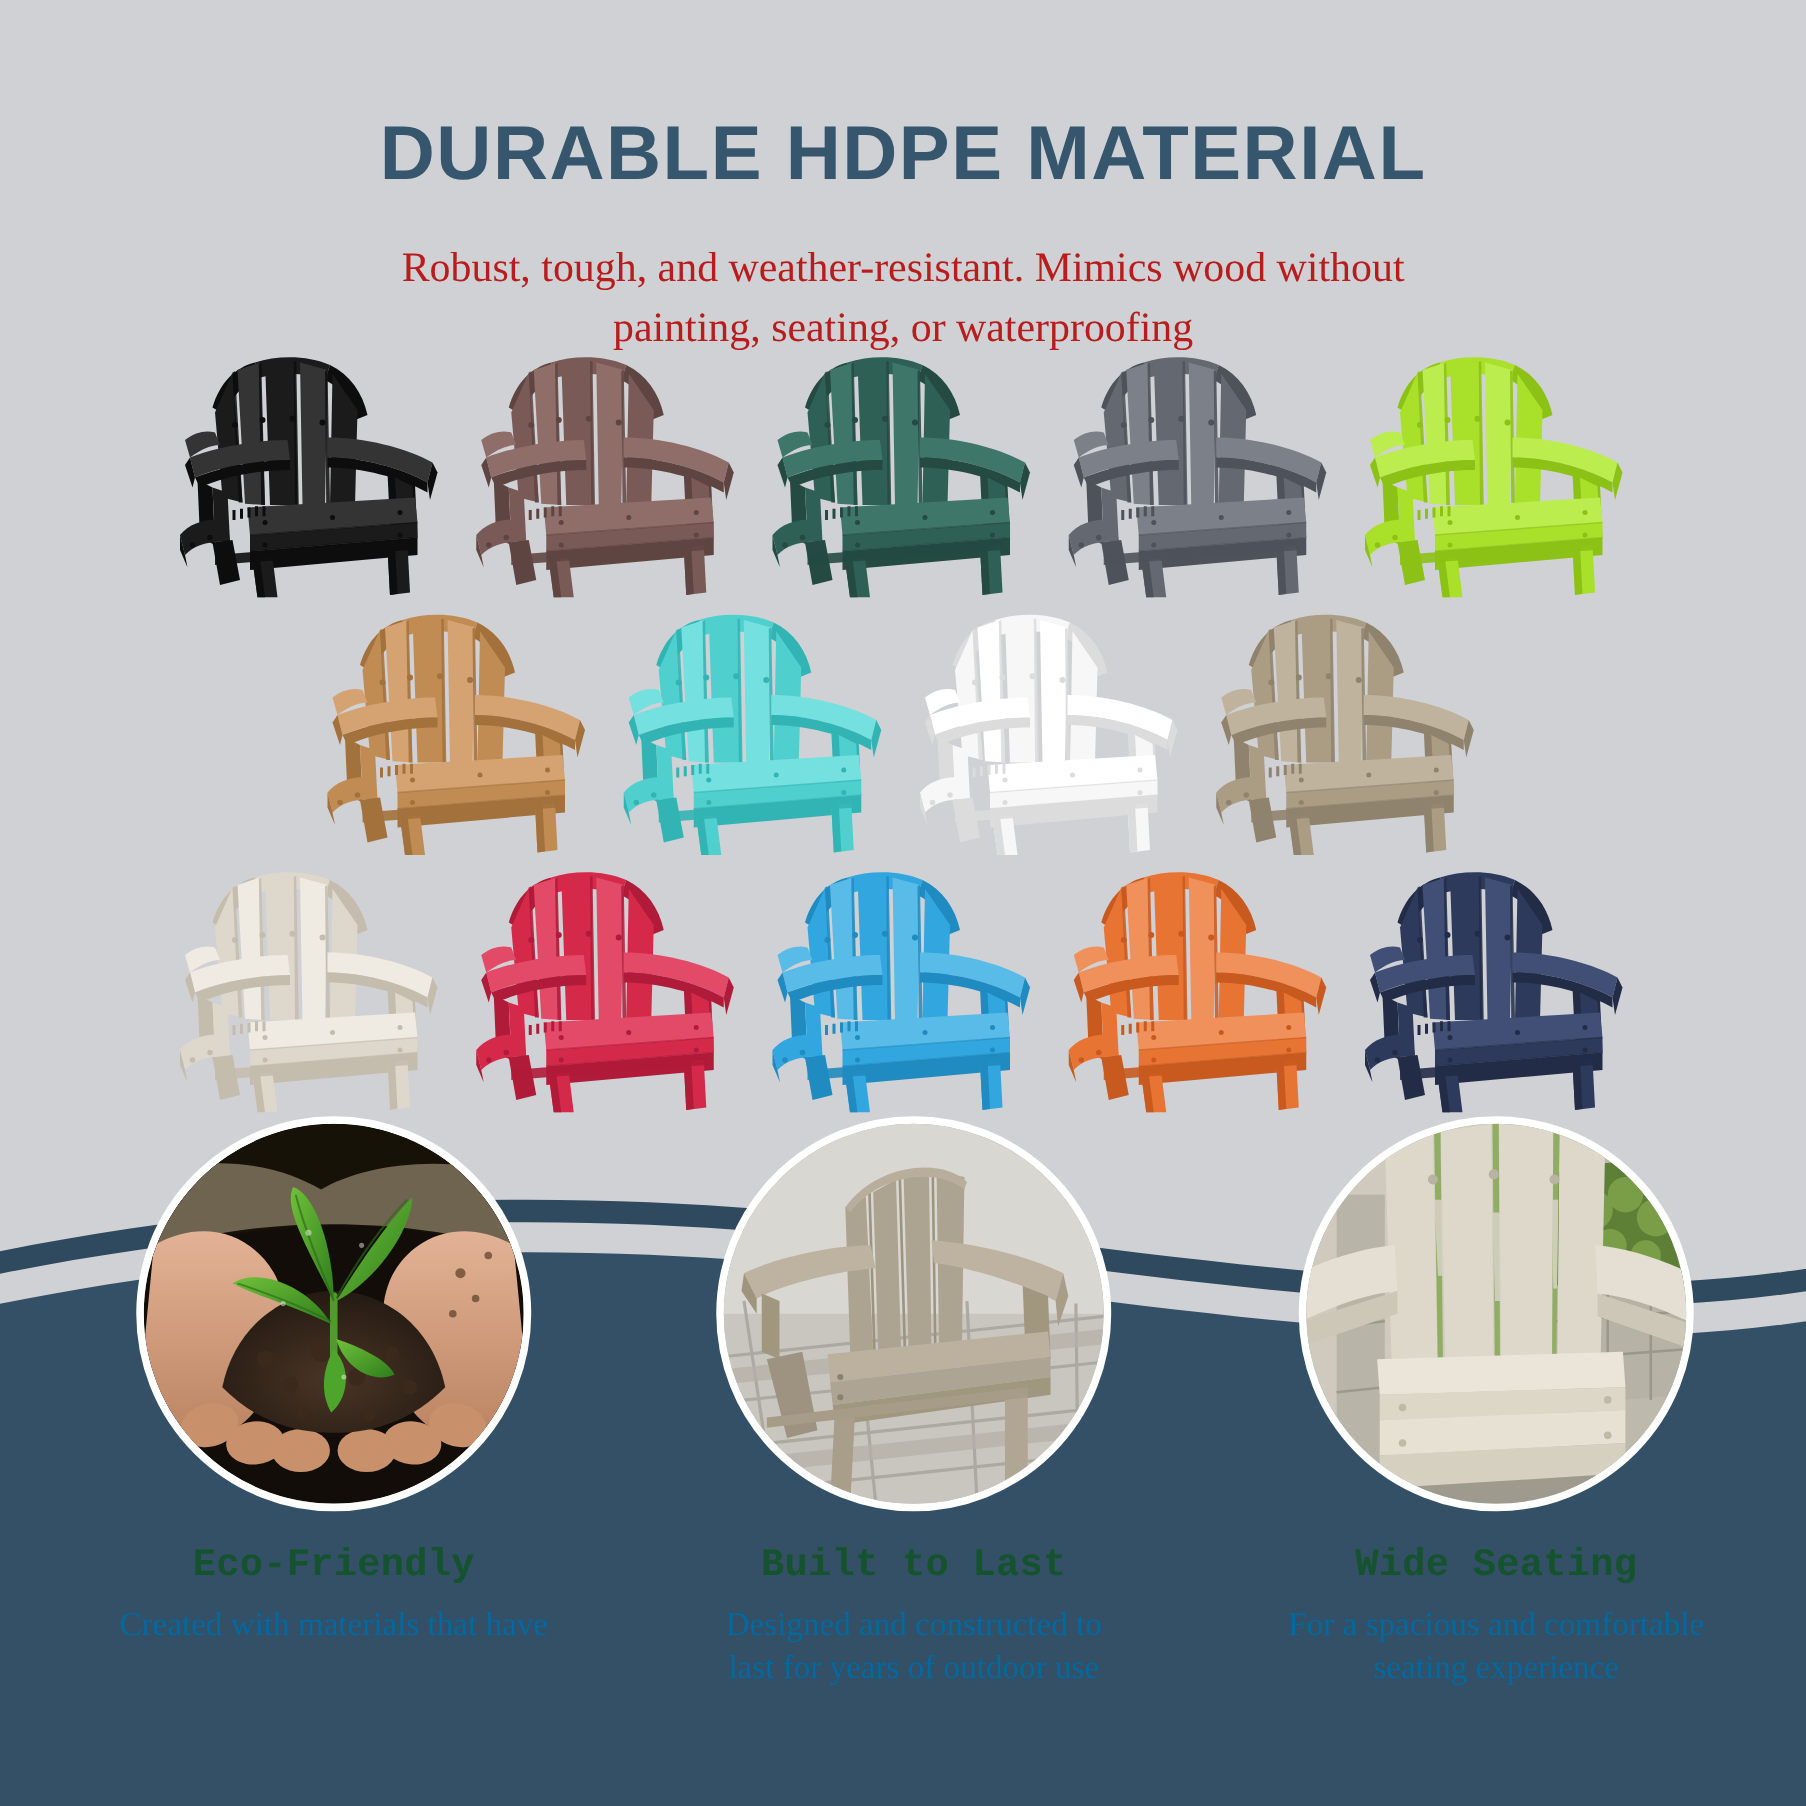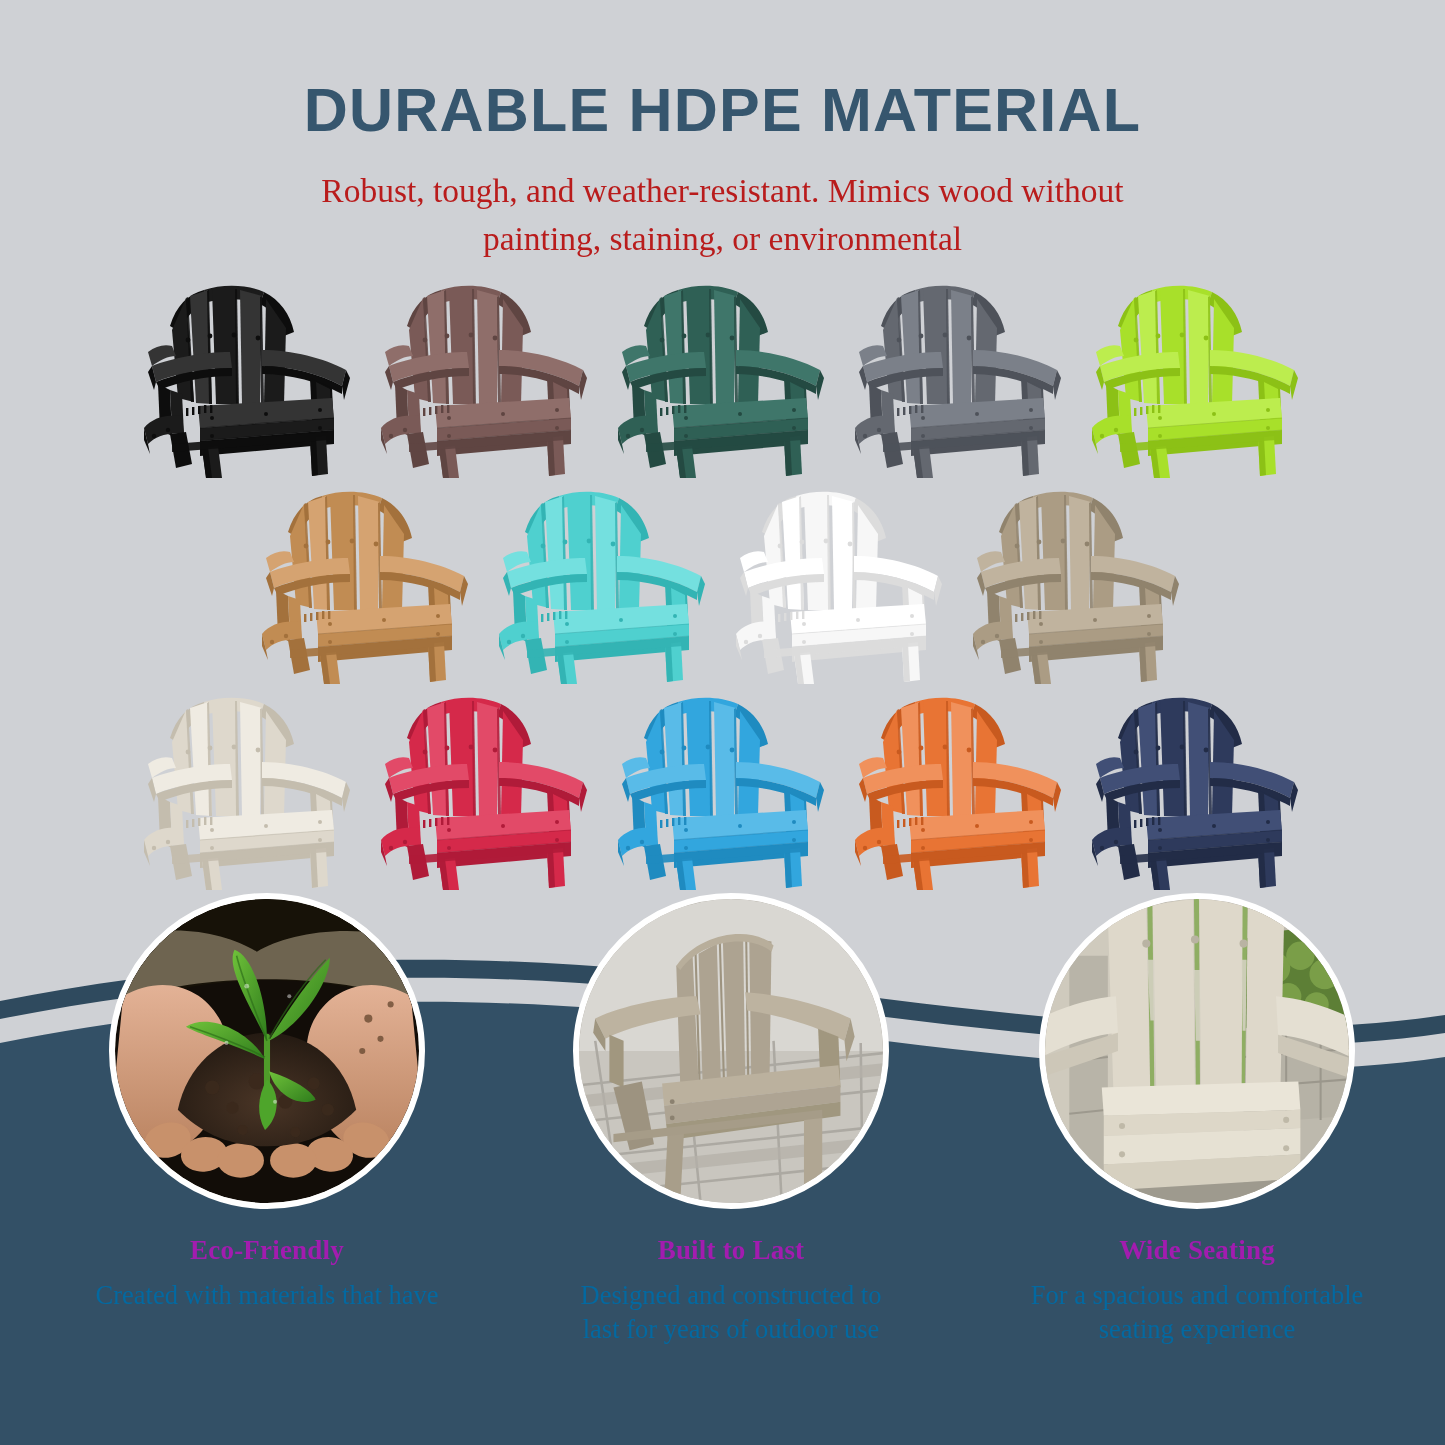--- a/index.html
+++ b/index.html
@@ -15,21 +15,21 @@
     width:1445px;height:1445px;
     overflow:hidden;
   }
 
   
   .header{
     position:absolute;left:0;top:0;width:1445px;
     text-align:center;
   }
   .title{
-    margin:0;
+    margin:12px;
     padding-top:80px;
     font-family:"Liberation Sans", sans-serif;
     font-weight:700;
     font-size:61px;
     letter-spacing:1.2px;
     color:#36566e;
     line-height:1.0;
   }
   .subtitle{
     margin:0 auto;
@@ -96,24 +96,24 @@
     overflow:hidden;
     position:relative;
     box-sizing:border-box;
     background:#b9b5ad;
   }
   .circle svg{display:block;width:100%;height:100%;}
 
   .feat-title{
     margin:0;
     padding-top:26px;
-    font-family:Liberation Serif, serif;
+    font-family:Liberation Mono, monospace;
     font-weight:700;
-    font-size:27px;
-    color:#a21caf;
+    font-size:31px;
+    color:#14532d;
     letter-spacing:0.2px;
   }
   .feat-desc{
     margin:0 auto;
     padding-top:12px;
     width:420px;
     font-family:"Liberation Serif", serif;
     font-size:26.5px;
     line-height:1.3;
     color:#0369a1;
@@ -122,21 +122,21 @@
 </head>
 <body>
 
 <div id="infographic">
 
   <div class="header">
     <h1 class="title">DURABLE HDPE MATERIAL</h1>
     <p class="subtitle">
       <span>Robust, tough, and weather-resistant. Mimics wood without</span>
       <br>
-      <span>painting, staining, or environmental</span>
+      <span>painting, seating, or waterproofing</span>
     </p>
   </div>
 
   <div class="chair-grid">
     <div class="chair-row r1">
         <div class="chair-cell" title="Black">
 <svg width="214" height="200" viewBox="0 0 214 200" xmlns="http://www.w3.org/2000/svg">
 
   <g>
     <path d="M28,48 C 34,28 46,16 62,12 L66,24 C 54,28 44,38 38,54 Z" fill="#0d0d0d"></path>

